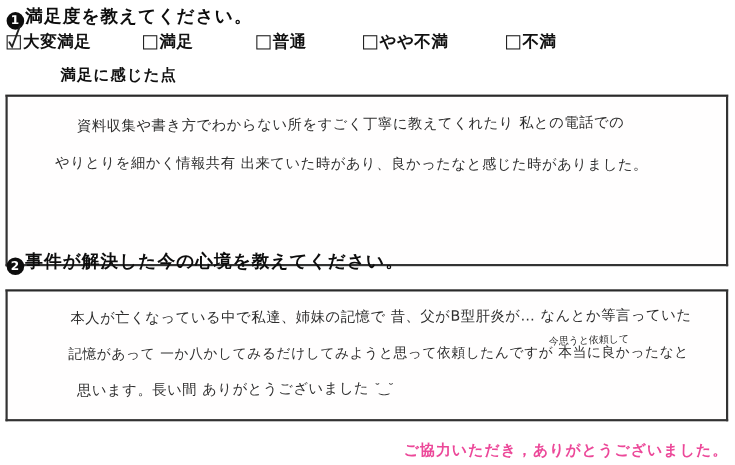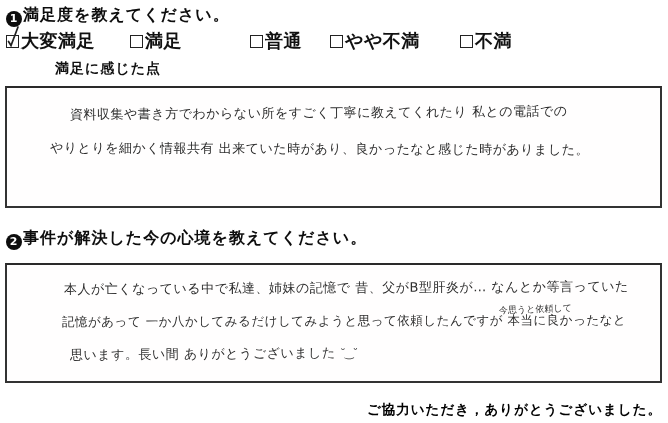--- a/index.html
+++ b/index.html
@@ -19,41 +19,41 @@
     align-items: center; justify-content: center; vertical-align: -2px;
     margin-right: 1px; font-family: "DejaVu Sans", sans-serif;
   }
   .opt-row { position: absolute; left: 0; top: 29px; width: 668px; height: 22px; }
   .opt { position: absolute; top: 0; display: flex; align-items: center; cursor: default; }
   .cb {
     position: relative; display: inline-block; width: 13px; height: 13px;
     border: 1.6px solid #222; margin-right: 2px; background: #fff;
   }
   .tick { position: absolute; left: -1px; top: -1px; overflow: visible; }
-  .opt-label { font-size: 18px; font-weight: bold; letter-spacing: 0.5px; white-space: nowrap; }
+  .opt-label { font-size: 15px; font-weight: bold; letter-spacing: 0.5px; white-space: nowrap; }
   .sub-label {
     position: absolute; left: 8px; top: 60px; font-size: 14px; font-weight: bold;
     letter-spacing: 1px;
     margin-left: 47px;
   }
   .answer-box {
     position: absolute; left: 5px; width: 657px; background: #fffefe;
     border: 2px solid #333; border-top-color: #2a2a2a;
   }
-  .box1 { top: 86px; height: 122px; padding-left: 12px; }
+  .box1 { top: 86px; height: 156px; padding-left: 12px; }
   .box2 { top: 263px; height: 120px; }
   .hand {
     position: absolute; font-family: "DejaVu Sans", sans-serif;
     color: #2e2e2e; font-size: 13px; letter-spacing: 0.5px; white-space: nowrap;
   }
   .hand.small { font-size: 9px; letter-spacing: 0; }
   .smiley { font-size: 11px; letter-spacing: -1px; color: #2e2e2e; }
   .footer {
     position: absolute; right: 6px; top: 401px; font-size: 13.5px; font-weight: 600;
-    letter-spacing: 1px; color: #000000; white-space: nowrap;
+    letter-spacing: 1px; color: #ec4899; white-space: nowrap;
   }
 </style>
 </head>
 <body>
 
 <div class="sheet">
 
   <div class="q-heading" style="left:6px; top:5px;">
     <span class="num-circle">1</span><span>満足度を教えてください。</span>
   </div>
@@ -69,21 +69,21 @@
       <span class="opt-label">大変満足</span>
     </label>
 
     <label class="opt" style="left:130px;">
       <span class="cb">
         
       </span>
       <span class="opt-label">満足</span>
     </label>
 
-    <label class="opt" style="left:250px;">
+    <label class="opt" style="left:233px;">
       <span class="cb">
         
       </span>
       <span class="opt-label">普通</span>
     </label>
 
     <label class="opt" style="left:330px;">
       <span class="cb">
         
       </span>

